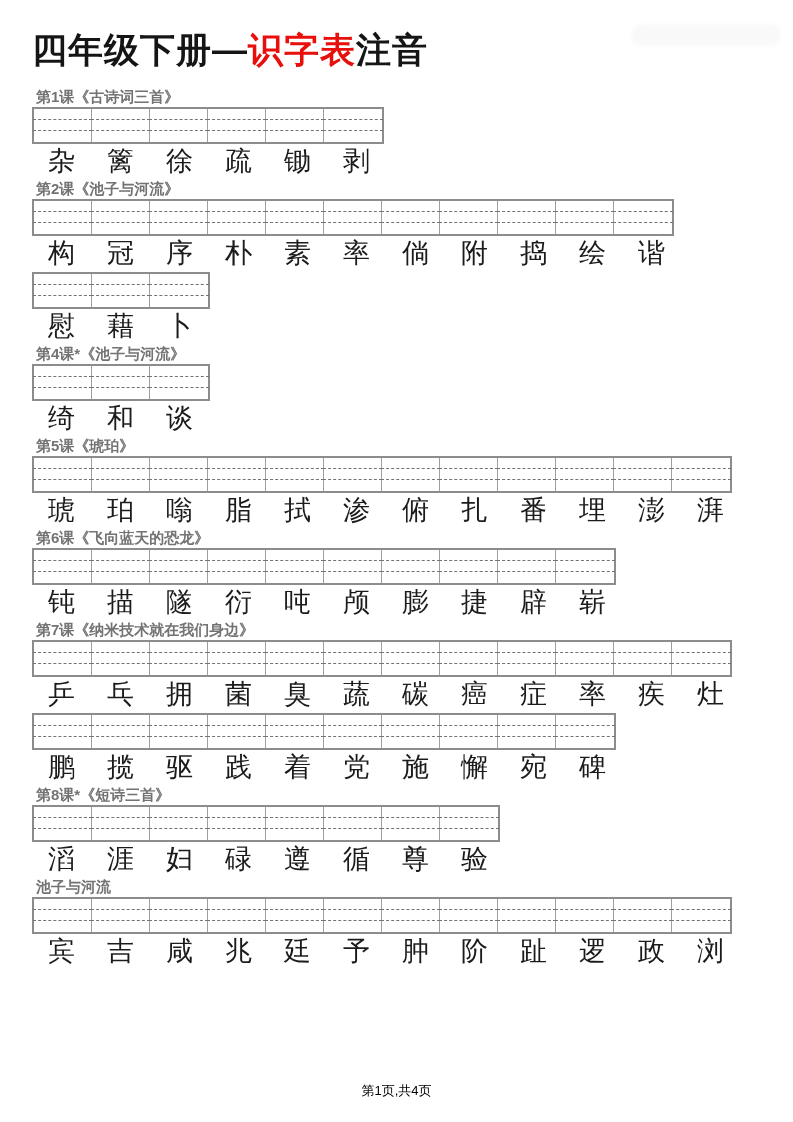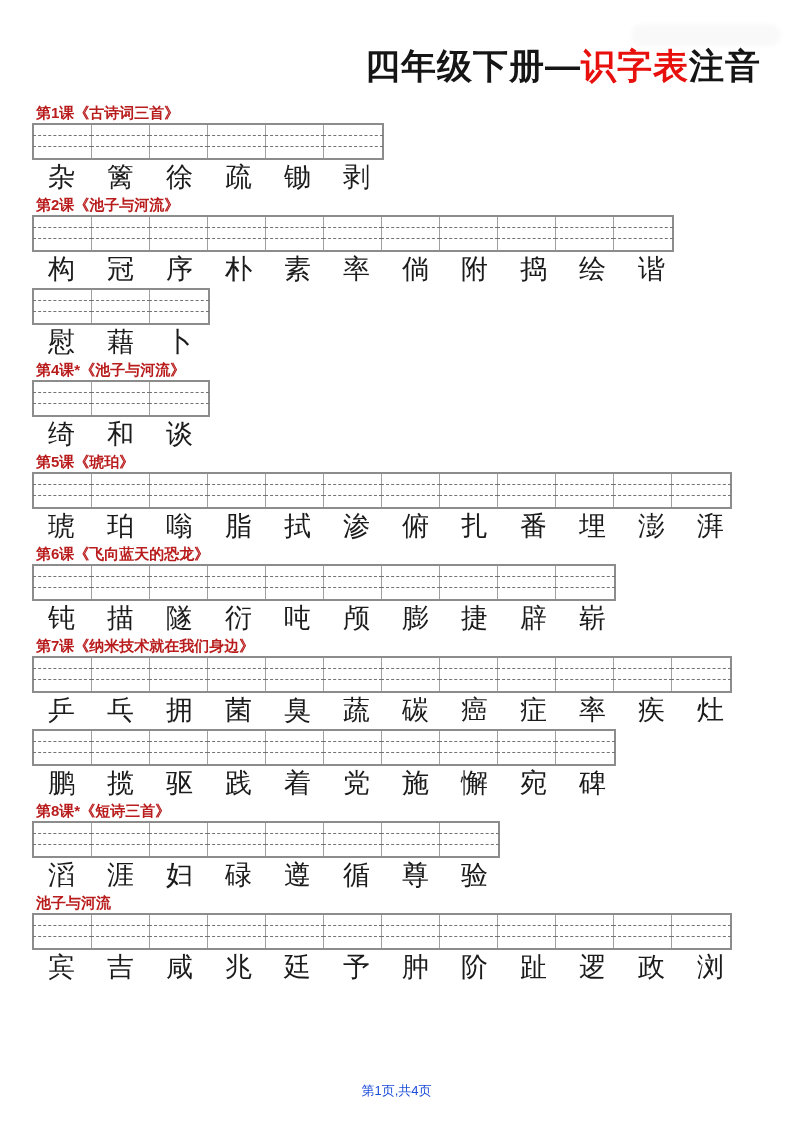--- a/index.html
+++ b/index.html
@@ -17,40 +17,40 @@
   .smudge {
     position: absolute;
     top: 24px; right: 12px;
     width: 150px; height: 22px;
     background: rgba(0,0,0,0.025);
     border-radius: 11px;
     filter: blur(2px);
   }
 
   h1.title {
-    text-align: right;
+    text-align: left;
     font-size: 35px;
     font-weight: bold;
     letter-spacing: 1px;
-    padding-top: 44px;
+    padding-top: 28px;
     padding-right: 32px;
     line-height: 44px;
     margin-bottom: 16px;
     font-family: "Liberation Sans", sans-serif;
     color: #151515;
   }
   h1.title .red { color: #e8100c; }
 
   section.lesson { margin-bottom: 2px; }
 
   .heading {
     font-size: 15px;
     line-height: 18px;
     font-weight: bold;
-    color: #b91c1c;
+    color: #737373;
     padding-left: 4px;
     margin-bottom: 1px;
     font-family: "Liberation Sans", sans-serif;
   }
 
   .pinyin-grid {
     display: flex;
     width: max-content;
     border: 2px solid #8c8c8c;
     background: #ffffff;
@@ -80,21 +80,21 @@
     font-family: "DejaVu Serif", serif;
     color: #1b1b1b;
   }
 
   .footer {
     position: absolute;
     left: 0; right: 0;
     top: 1082px;
     text-align: center;
     font-size: 13px;
-    color: #1d4ed8;
+    color: #000000;
     font-family: "Liberation Sans", sans-serif;
   }
 </style>
 </head>
 <body>
 
 <div class="page">
 
   <div class="smudge"></div>
 

